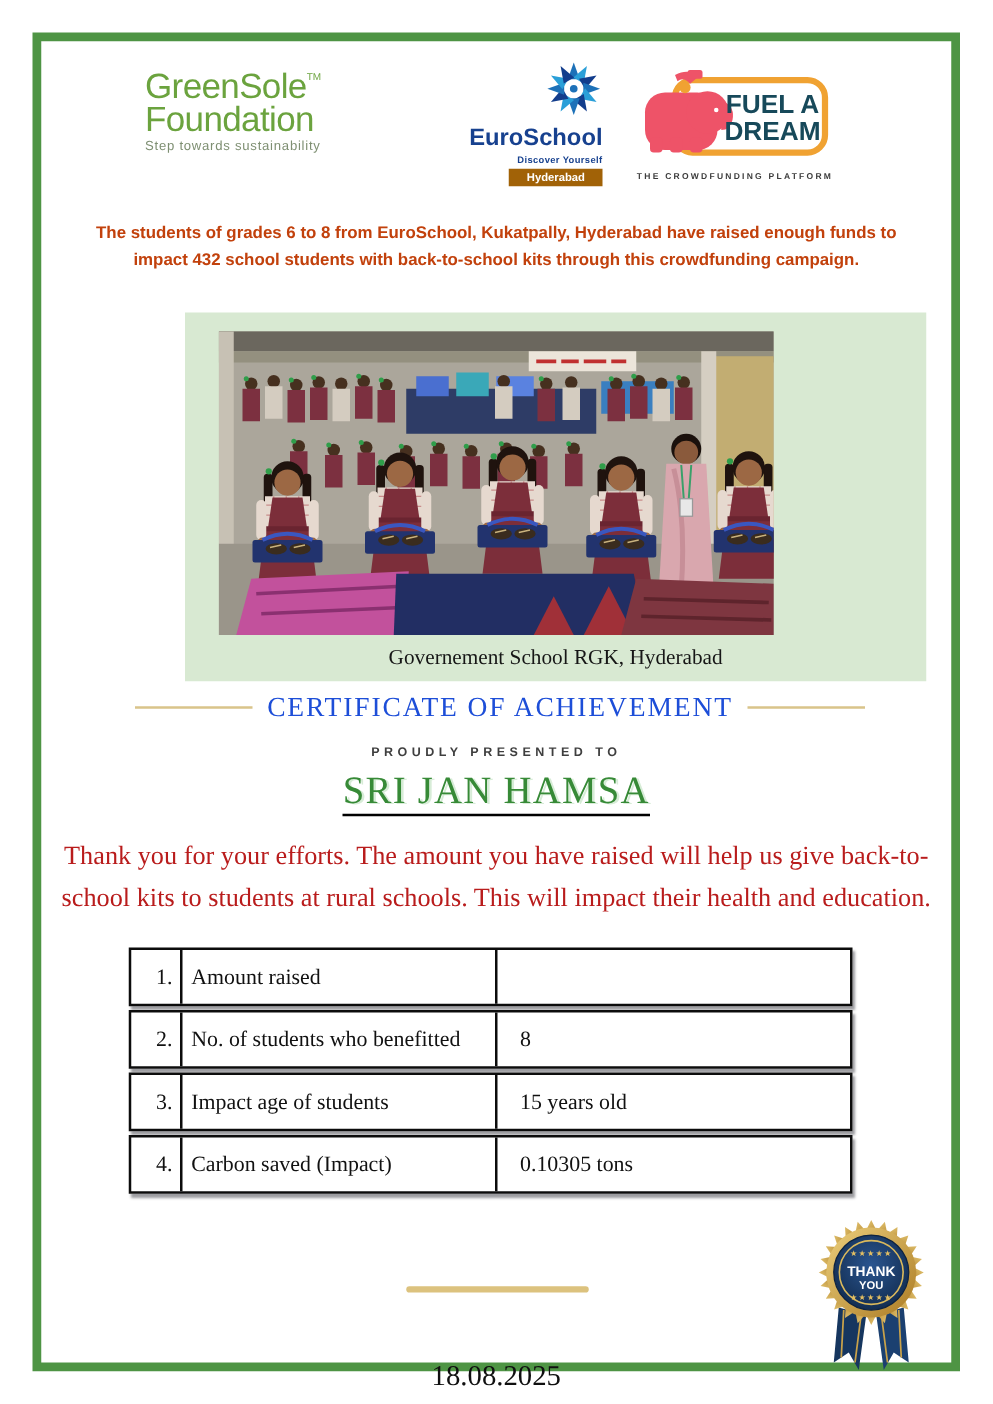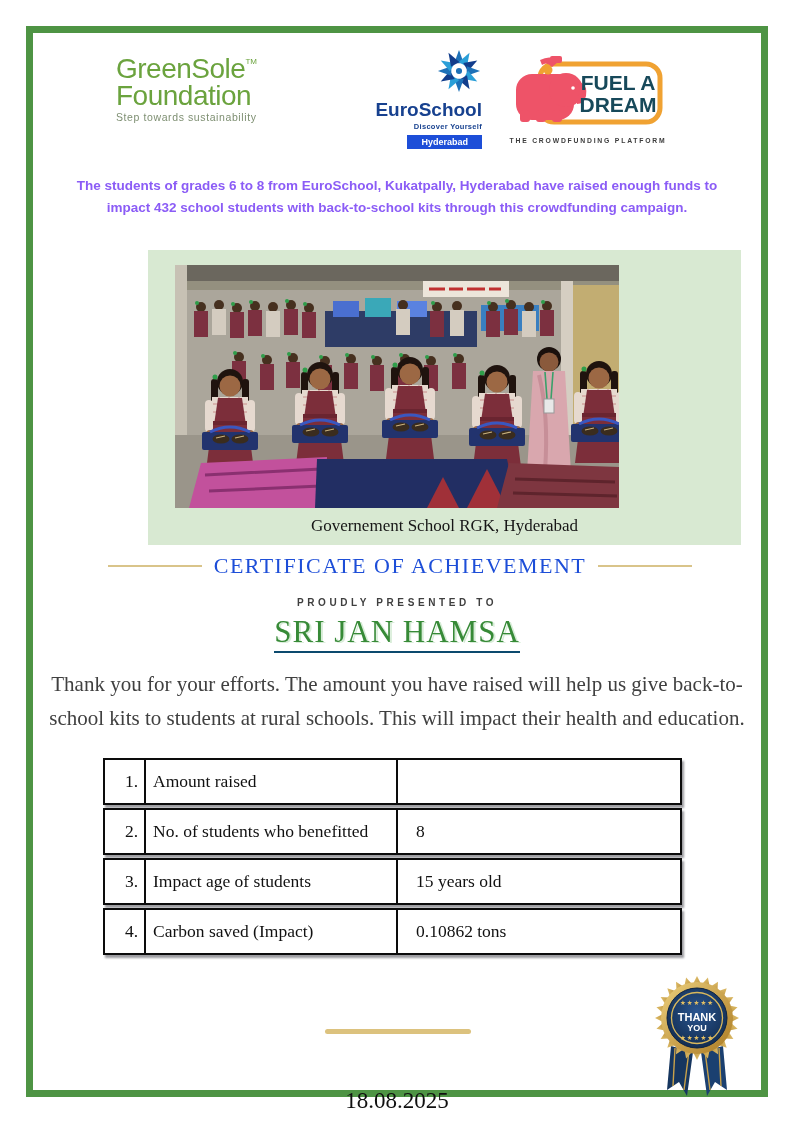--- a/index.html
+++ b/index.html
@@ -17,31 +17,31 @@
   .greensole { position:absolute; left:26px; top:8px; width:170px;
     font-family:"Liberation Sans","DejaVu Sans",sans-serif; color:#6ba33e; line-height:0.95; }
   .gs-name { font-size:28px; letter-spacing:-0.5px; }
   .gs-tm { font-size:8px; vertical-align:top; position:relative; top:2px; }
   .gs-tagline { font-size:10.5px; color:#7e8f72; letter-spacing:0.6px; margin-top:4px; }
 
   .euroschool { position:absolute; left:272px; top:0; width:120px; text-align:right;
     font-family:"Liberation Sans","DejaVu Sans",sans-serif; color:#17418f; }
   .es-name { font-size:19px; font-weight:bold; margin-top:1px; }
   .es-tagline { font-size:7.5px; font-weight:bold; margin-top:1px; letter-spacing:0.3px; }
-  .es-city { display:inline-block; background:#1d4ed8; color:#fff; font-size:9px; font-weight:bold;
+  .es-city { display:inline-block; background:#a16207; color:#fff; font-size:9px; font-weight:bold;
     padding:2px 14px; margin-top:3px; }
 
   .fueladream { position:absolute; left:418px; top:4px; width:160px; text-align:center; }
   .fad-tagline { font-family:"Liberation Sans","DejaVu Sans",sans-serif; font-size:6.8px;
     letter-spacing:1.8px; color:#3c3c3c; font-weight:bold; margin-top:1px; }
 
   
   .intro { position:absolute; top:175px; left:40px; right:40px; text-align:center; z-index:2;
     font-family:"Liberation Sans","DejaVu Sans",sans-serif; font-weight:bold;
-    font-size:13.5px; line-height:1.62; color:#8b5cf6; }
+    font-size:13.5px; line-height:1.62; color:#c2410c; }
 
   
   .photo-card { position:absolute; left:148px; top:250px; width:593px; height:295px;
     background:#d8e9d2; z-index:2; }
   .photo { position:absolute; left:27px; top:15px; width:444px; height:243px; display:block; }
   .caption { position:absolute; left:0; right:0; bottom:9px; text-align:center;
     font-size:17px; color:#161616; }
 
   
   .cert-title-row { position:absolute; top:554px; left:108px; right:102px; height:24px;
@@ -49,24 +49,24 @@
   .gold-rule { flex:1; height:2px; background:#d9c48a; }
   .cert-title { font-size:22px; letter-spacing:1.5px; color:#1d4ed8; white-space:nowrap; }
 
   .presented { position:absolute; top:597px; left:0; right:0; text-align:center; z-index:2;
     font-family:"Liberation Sans","DejaVu Sans",sans-serif;
     font-size:10px; font-weight:600; letter-spacing:3.6px; color:#3f3f3f; }
 
   .recipient { position:absolute; top:614px; left:0; right:0; text-align:center; z-index:2;
     font-size:31px; letter-spacing:1px; color:#378a37;
     text-shadow:2px 1px 0 rgba(140,200,140,0.35); }
-  .recipient span { border-bottom:2px solid #0c4a6e; padding-bottom:2px; }
+  .recipient span { border-bottom:2px solid #000000; padding-bottom:2px; }
 
   .message { position:absolute; top:668px; left:28px; right:28px; text-align:center; z-index:2;
-    font-size:21px; line-height:1.6; color:#404040; }
+    font-size:21px; line-height:1.6; color:#b91c1c; }
   .message .mline { display:block; }
 
   
   .stats { position:absolute; left:103px; top:758px; width:579px; z-index:2; }
   .stat-row { display:flex; align-items:stretch; border:2px solid #0c0c0c; background:#fff;
     height:43px; margin-bottom:3px; font-size:17.5px;
     box-shadow:2px 3px 2px rgba(35,35,45,0.45); }
   .cell { display:flex; align-items:center; }
   .cell-num { width:33px; border-right:2px solid #0c0c0c; justify-content:flex-end; padding-right:6px; }
   .cell-label { width:243px; border-right:2px solid #0c0c0c; padding-left:7px; }
@@ -305,21 +305,21 @@
       <div class="cell cell-value">8</div>
     </div>
     <div class="stat-row">
       <div class="cell cell-num">3.</div>
       <div class="cell cell-label">Impact age of students</div>
       <div class="cell cell-value">15 years old</div>
     </div>
     <div class="stat-row">
       <div class="cell cell-num">4.</div>
       <div class="cell cell-label">Carbon saved (Impact)</div>
-      <div class="cell cell-value">0.10862 tons</div>
+      <div class="cell cell-value">0.10305 tons</div>
     </div>
   </div>
 
   <div class="date-rule"></div>
   <div class="date-text">18.08.2025</div>
 
   <div class="badge">
     <svg width="100" height="140" viewBox="0 0 100 140">
       <defs>
         <radialGradient id="gnavy" cx="50%" cy="40%" r="70%">

